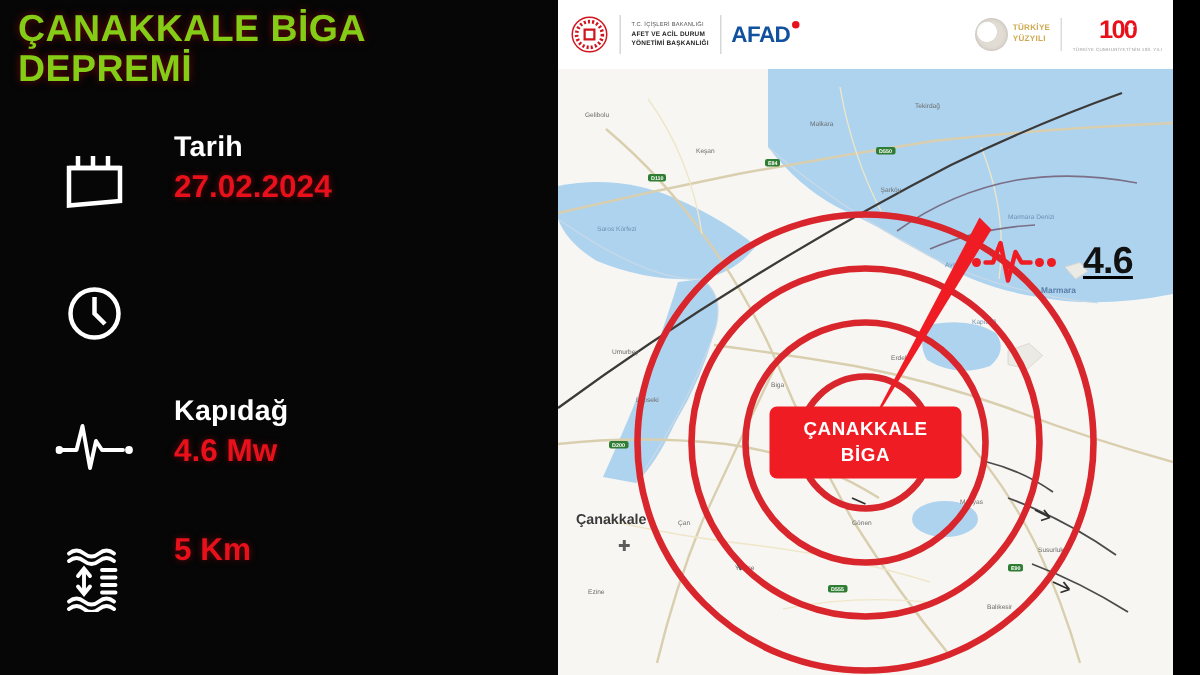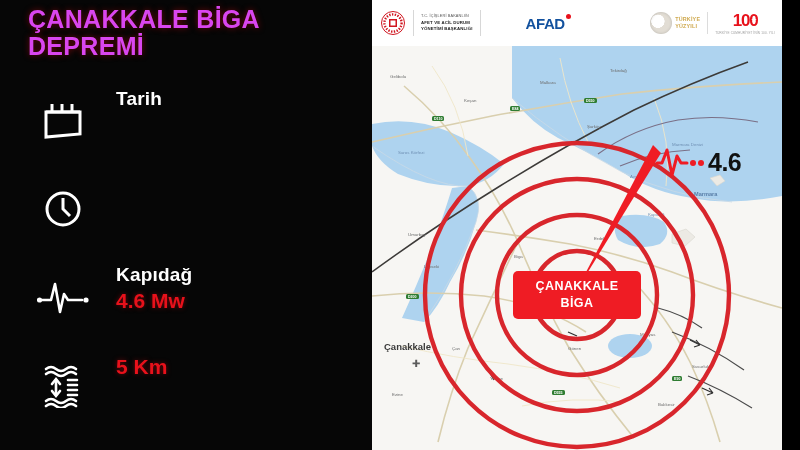--- a/index.html
+++ b/index.html
@@ -10,22 +10,22 @@
     position:relative;
   }
   #root{position:absolute;inset:0;background:#000;}
 
   
   .info-panel{
     position:absolute;left:0;top:0;width:372px;height:450px;
     background:#060606;
   }
   .title{
-    position:absolute;left:28px;top:6px;width:330px;
-    color:#d946ef;
+    position:absolute;left:12px;top:6px;width:330px;
+    color:#84cc16;
     font-size:25px;font-weight:bold;line-height:1.07;
     letter-spacing:0.3px;
     text-shadow:0 0 6px rgba(200,10,15,.55);
   }
   .rows{position:absolute;left:0;top:88px;width:372px;}
   .row{
     position:relative;height:88px;
   }
   .row .ico{
     position:absolute;left:36px;top:6px;width:54px;height:54px;
@@ -54,21 +54,20 @@
   .hdr-left{display:flex;align-items:center;margin-left:8px;}
   .hdr-sep{width:1px;height:26px;background:#d7d7d7;margin:0 7px;}
   .ministry-text{
     font-size:4.3px;color:#1c1c1c;line-height:1.45;font-weight:bold;
     letter-spacing:.15px;white-space:nowrap;
   }
   .ministry-text .t1{font-weight:normal;font-size:3.8px;color:#555;}
   .afad{
     font-size:15px;font-weight:bold;color:#12519e;letter-spacing:-.4px;
     position:relative;
-    margin-left:38px;
   }
   .afad .reg{
     position:absolute;right:-6px;top:-1px;width:5px;height:5px;
     border-radius:50%;background:#e8111b;
   }
   .hdr-right{
     margin-left:auto;margin-right:7px;display:flex;align-items:center;gap:7px;
   }
   .ty-logo{display:flex;align-items:center;gap:3px;}
   .ty-moon{
@@ -99,22 +98,22 @@
   
   .rings{position:absolute;left:50%;top:50%;transform:translate(-50%,-50%);z-index:25;}
   .epi-label{
     position:absolute;z-index:27;
     left:141px;top:225px;width:128px;height:48px;
     background:#ef1c24;border-radius:5px;
     display:flex;flex-direction:column;align-items:center;justify-content:center;
     color:#fff;font-weight:bold;font-size:12.5px;line-height:1.35;letter-spacing:.4px;
   }
   .mag-callout{
-    position:absolute;z-index:30;left:276px;top:100px;
-    display:flex;align-items:center;gap:2px;
+    position:absolute;z-index:30;left:276px;top:112px;
+    display:flex;align-items:center;gap:16px;text-decoration:underline;
   }
   .mag-num{
     font-size:25px;font-weight:bold;color:#111;letter-spacing:-.5px;line-height:1;
   }
   .city-label{
     position:absolute;z-index:20;left:12px;top:295px;
     font-size:9.5px;font-weight:bold;color:#3a3a3a;
   }
   .city-cross{
     position:absolute;z-index:20;left:40px;top:312px;color:#5c5c5c;font-size:10px;
@@ -149,20 +148,21 @@
           <svg width="44" height="42" viewBox="0 0 44 42">
             <g fill="none" stroke="#fff" stroke-width="3">
               <path d="M5 12 h34 v22 l-34 3 z"></path>
               <path d="M5 12 h34"></path>
               <path d="M11 4 v9 M21 4 v9 M31 4 v9"></path>
             </g>
           </svg>
         </div>
         <div class="txt">
           <div class="lbl">Tarih</div>
+          <div class="val">27.02.2024</div>
         </div>
       </div>
 
       <div class="row">
         <div class="ico">
           <svg width="42" height="42" viewBox="0 0 42 42">
             <g fill="none" stroke="#fff" stroke-width="3">
               <circle cx="21" cy="21" r="16"></circle>
               <path d="M21 10 v11 l7 7"></path>
             </g>

